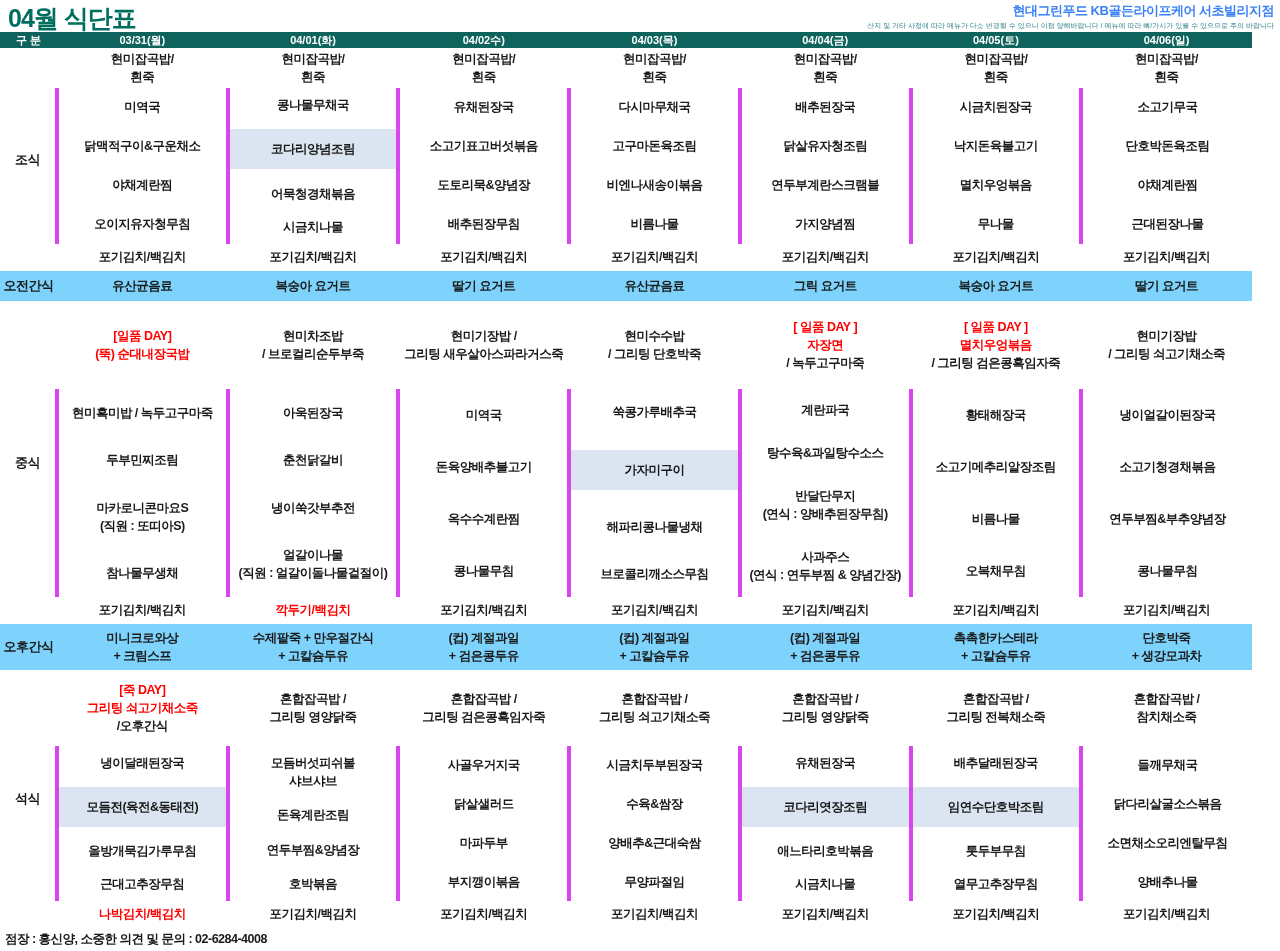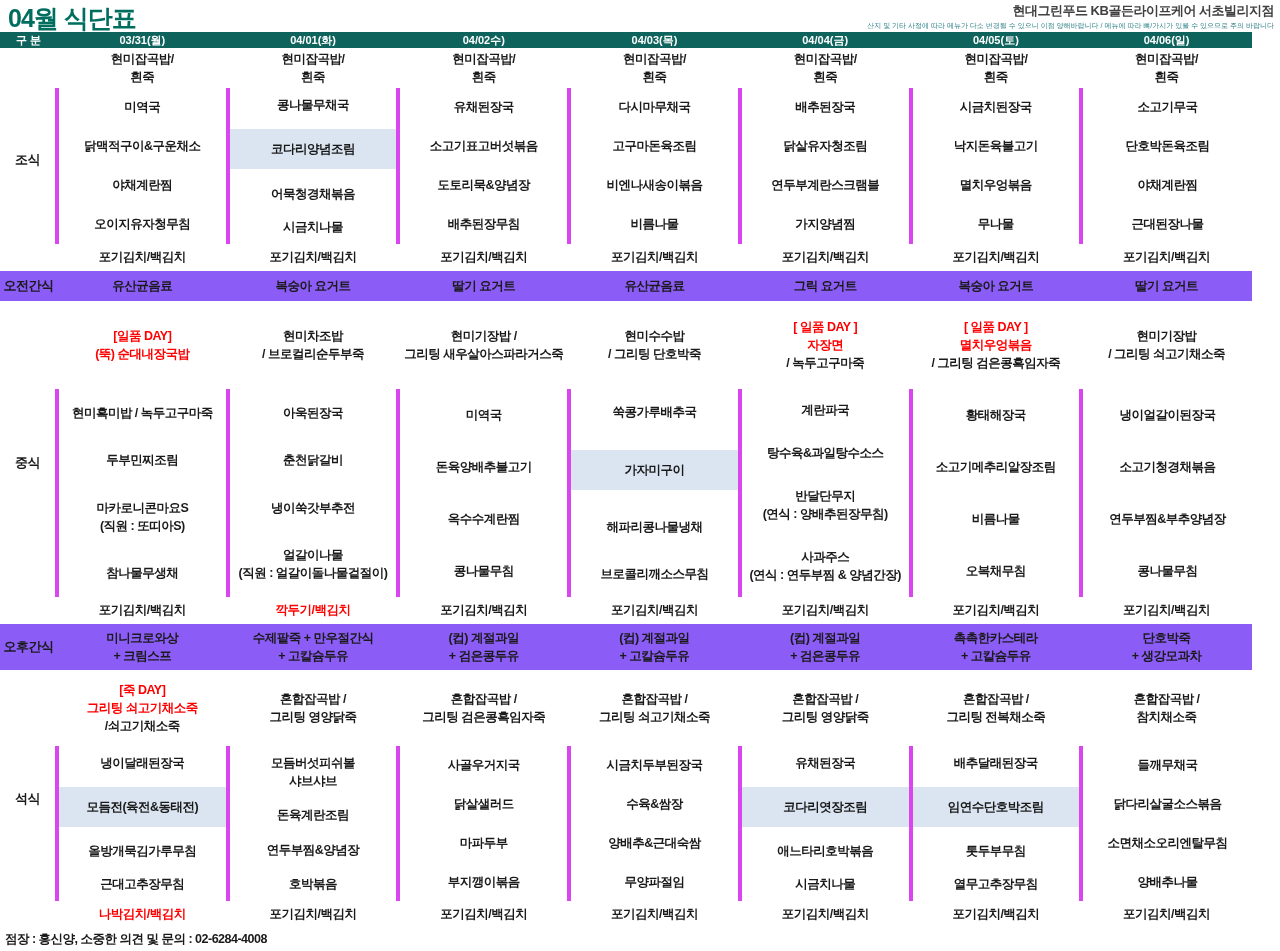--- a/index.html
+++ b/index.html
@@ -8,34 +8,34 @@
     width:1280px; height:951px; overflow:hidden;
     font-family:"Liberation Sans","DejaVu Sans",sans-serif;
     font-weight:700; color:#1a1a1a;
   }
   .topbar{
     display:flex; justify-content:space-between; align-items:flex-end;
     height:32px; padding:3px 6px 1px 8px;gap:15px;
   }
   .title{ color:#006e5f; font-size:25px; font-weight:800; line-height:1; letter-spacing:-1px;}
   .company{ text-align:right; }
-  .company-name{ font-size:13px; color:#404040; letter-spacing:-0.5px;}
+  .company-name{ font-size:13px; color:#3b82f6; letter-spacing:-0.5px;}
   .notice{ font-size:7px; color:#2a7f86; margin-top:1px; font-weight:400;}
   table{ border-collapse:collapse; width:1252px; table-layout:fixed; }
   col.gubun{ width:57px; }
   th{
     background:#0e635c; color:#ffffff; font-size:11px; font-weight:700;
     height:16px; padding:0; letter-spacing:0;
   }
   td{ text-align:center; vertical-align:middle; padding:0; font-size:12.5px; letter-spacing:-0.5px; }
   .section-label{ font-size:13px; }
   tr.rice-b{ height:40px; } tr.rice-l{ height:88px; } tr.rice-d{ height:76px; }
   tr.kim{ height:27px; }
   tr.snack-am{ height:30px; } tr.snack-pm{ height:46px;padding-left:6px; }
-  tr.snack-am td, tr.snack-pm td{ background:#8b5cf6; }
+  tr.snack-am td, tr.snack-pm td{ background:#7dd3fc; }
   td.day-body{ border-left:4px solid #d946ef; }
   .stack{ display:flex; flex-direction:column; justify-content:space-around; width:100%; }
   .stack-b{ height:156px; } .stack-l{ height:208px; } .stack-d{ height:155px; }
   .menu-item{ width:100%; }
   .menu-item.hl{ background:#dbe5f1; padding:11px 16px; }
   .line{ line-height:1.45; }
   .line.red{ color:#ff0000; }
   .footer{ font-size:12.5px; padding:3px 0 0 5px; text-align:left; letter-spacing:-0.5px;}
 </style>
 </head>
@@ -553,21 +553,21 @@
             <div class="line">+ 생강모과차</div>
           </div>
         </td>
       </tr>
       <tr class="rice-d">
         <td class="section-label" rowspan="3">석식</td>
         <td class="rice-cell">
           <div class="menu-item">
             <div class="line red">[죽 DAY]</div>
             <div class="line red">그리팅 쇠고기채소죽</div>
-            <div class="line">/쇠고기채소죽</div>
+            <div class="line">/오후간식</div>
           </div>
         </td>
         <td class="rice-cell">
           <div class="menu-item">
             <div class="line">혼합잡곡밥 /</div>
             <div class="line">그리팅 영양닭죽</div>
           </div>
         </td>
         <td class="rice-cell">
           <div class="menu-item">

